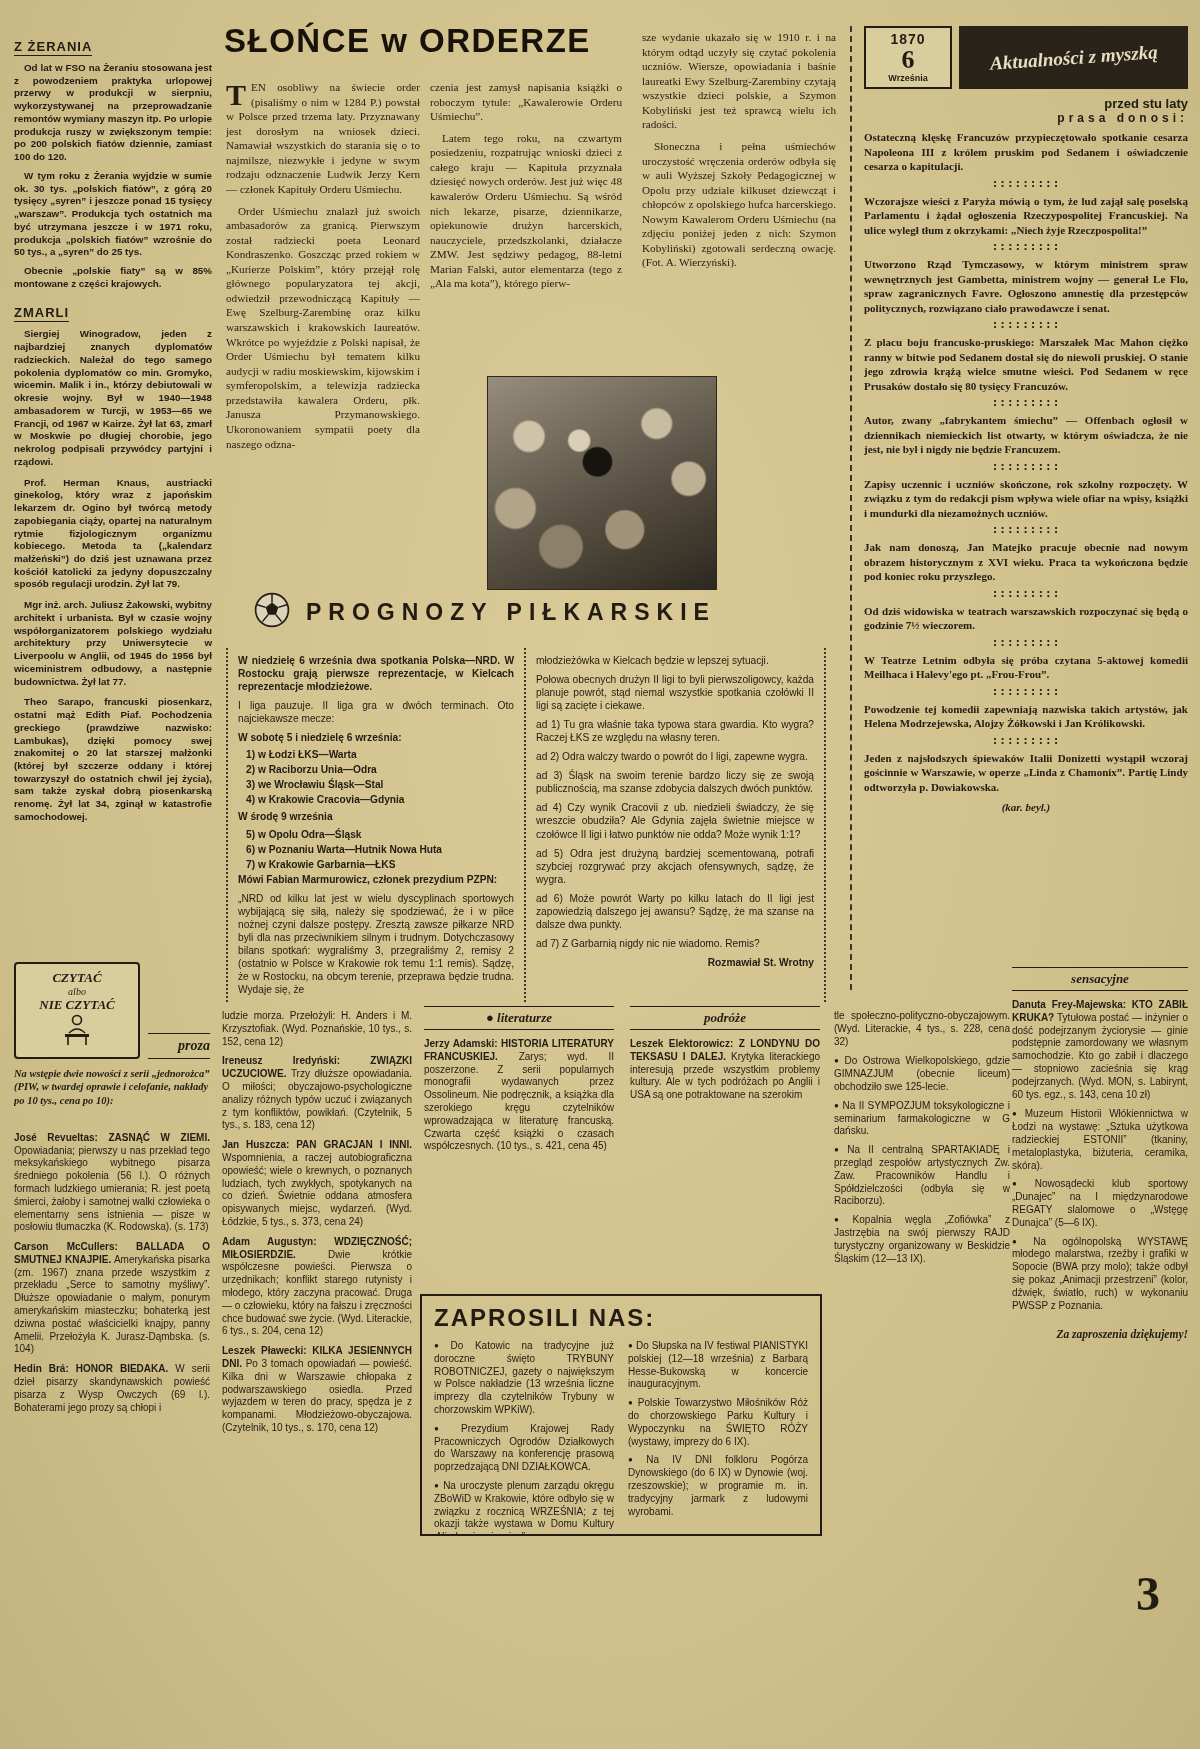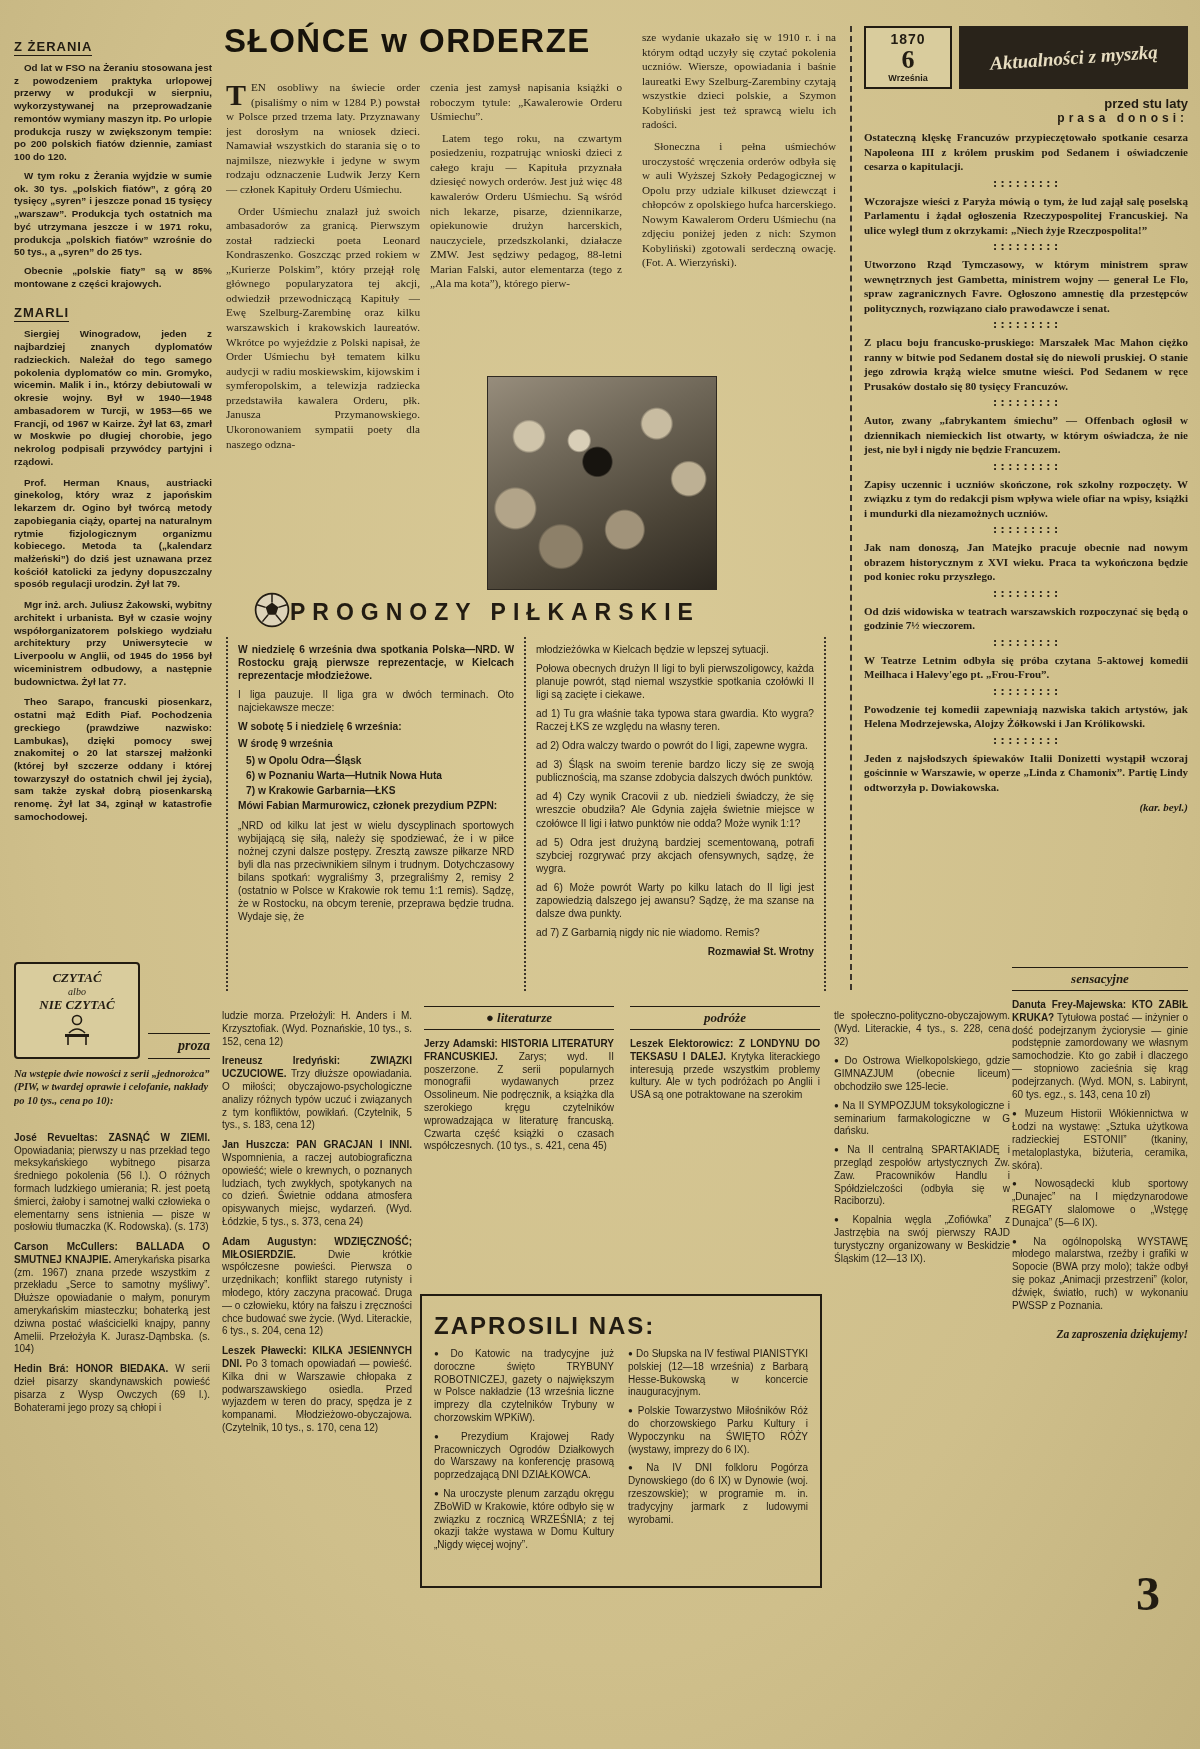--- a/index.html
+++ b/index.html
@@ -43,24 +43,24 @@
   .d-year{font:bold 14px "Liberation Sans",sans-serif;letter-spacing:1px;}
   .d-day{font:bold 26px/26px "Liberation Serif",serif;}
   .d-month{font:bold 9px "Liberation Sans",sans-serif;}
   .logo-box{flex:1;background:#29231a;color:#e7ddc0;display:flex;align-items:center;justify-content:center;}
   .logo-box span{font:bold italic 19px "Liberation Serif",serif;transform:rotate(-4deg);display:inline-block;}
   .hist-sub1{text-align:right;font:bold 13px "Liberation Sans",sans-serif;margin-top:7px;}
   .hist-sub2{text-align:right;font:bold 12px "Liberation Sans",sans-serif;letter-spacing:4px;margin-bottom:5px;}
   .hist-sep{text-align:center;font:bold 11px/10px "DejaVu Sans Mono",monospace;letter-spacing:1px;margin:5px 0;color:#2c2519;}
   .hist-item:first-child .hist-sep{display:none;}
   .hist-text{font:bold 11px/1.32 "Liberation Serif",serif;text-align:justify;}
-  .hist-sig{text-align:right;font:bold italic 11px "Liberation Serif",serif;margin-top:6px;}
+  .hist-sig{text-align:center;font:bold italic 11px "Liberation Serif",serif;margin-top:6px;}
   
   #football{position:absolute;left:226px;top:592px;width:600px;}
-  .fb-title-row{display:flex;align-items:center;padding-left:28px;margin-bottom:5px;}
+  .fb-title-row{display:flex;align-items:center;gap:16px;padding-left:28px;margin-bottom:16px;}
   .fb-title{font:800 23px "Liberation Sans",sans-serif;letter-spacing:7px;}
   .fb-cols{display:flex;}
   .fb-col{width:50%;padding:6px 10px;height:354px;overflow:hidden;
     font:10.2px/1.28 "Liberation Sans",sans-serif;text-align:justify;}
   .fb-col1{border-left:2px dotted #3c352a;border-right:2px dotted #3c352a;}
   .fb-col2{border-right:2px dotted #3c352a;}
   .fb-p{margin-bottom:6px;}
   .fb-bold{font-weight:bold;}
   .fb-sub{font-weight:bold;margin:4px 0;}
   .fb-match{font-weight:bold;margin:2px 0 2px 8px;}
@@ -79,22 +79,22 @@
     font:bold italic 13px/1.7 "Liberation Serif",serif;margin-bottom:8px;}
   .czytac-row{display:flex;align-items:flex-end;gap:8px;margin-bottom:4px;}
   .czytac-box{width:126px;border:2px solid #221c12;border-radius:4px;padding:6px 4px;text-align:center;background:#d9cc9d;}
   .cz1,.cz3{font:bold italic 13px "Liberation Serif",serif;}
   .cz2{font:italic 10px "Liberation Serif",serif;}
   .col-tag{flex:1;text-align:right;font:bold italic 14px/1.7 "Liberation Serif",serif;
     border-top:1.6px solid #221c12;border-bottom:1.6px solid #221c12;}
   .blt-item{margin-bottom:6px;}
   .blt{font-size:8px;vertical-align:1px;margin-right:3px;}
   
-  #zap-box{position:absolute;left:420px;top:1294px;width:402px;height:294px;border:2.5px solid #221c12;
-    padding:16px 12px;overflow:hidden;}
+  #zap-box{position:absolute;left:420px;top:1294px;width:402px;height:242px;border:2.5px solid #221c12;
+    padding:8px 12px;overflow:hidden;}
   .zap-title{font:800 24px "Liberation Sans",sans-serif;letter-spacing:2px;margin-bottom:8px;}
   .zap-cols{display:flex;gap:14px;}
   .zap-col{width:50%;font:10px/1.28 "Liberation Sans",sans-serif;text-align:justify;}
   .thanks{font:bold italic 11.5px "Liberation Serif",serif;text-align:right;margin-top:16px;}
   #pagenum{position:absolute;left:1136px;top:1566px;font:bold 48px "Liberation Serif",serif;}
 </style>
 </head>
 <body>
 
 <div id="paper">
@@ -201,20 +201,26 @@
             <path d="M17 10 L17 2 M23 14.5 L31 12 M20.7 21.5 L26 28 M13.3 21.5 L8 28 M11 14.5 L3 12" stroke="#221c12" stroke-width="1.4" fill="none"></path>
           </svg>
       </span>
       <h2 class="fb-title">PROGNOZY PIŁKARSKIE</h2>
     </div>
     <div class="fb-cols">
       <div class="fb-col fb-col1">
         <p class="fb-p fb-bold">W niedzielę 6 września dwa spotkania Polska—NRD. W Rostocku grają pierwsze reprezentacje, w Kielcach reprezentacje młodzieżowe.</p>
         <p class="fb-p">I liga pauzuje. II liga gra w dwóch terminach. Oto najciekawsze mecze:</p>
         <p class="fb-sub">W sobotę 5 i niedzielę 6 września:</p>
+        <div>
+            <p class="fb-match">1) w Łodzi ŁKS—Warta</p>
+            <p class="fb-match">2) w Raciborzu Unia—Odra</p>
+            <p class="fb-match">3) we Wrocławiu Śląsk—Stal</p>
+            <p class="fb-match">4) w Krakowie Cracovia—Gdynia</p>
+          </div>
         <p class="fb-sub">W środę 9 września</p>
         <div>
             <p class="fb-match">5) w Opolu Odra—Śląsk</p>
             <p class="fb-match">6) w Poznaniu Warta—Hutnik Nowa Huta</p>
             <p class="fb-match">7) w Krakowie Garbarnia—ŁKS</p>
           </div>
         <p class="fb-p fb-bold">Mówi Fabian Marmurowicz, członek prezydium PZPN:</p>
         <p class="fb-p">„NRD od kilku lat jest w wielu dyscyplinach sportowych wybijającą się siłą, należy się spodziewać, że i w piłce nożnej czyni dalsze postępy. Zresztą zawsze piłkarze NRD byli dla nas przeciwnikiem silnym i trudnym. Dotychczasowy bilans spotkań: wygraliśmy 3, przegraliśmy 2, remisy 2 (ostatnio w Polsce w Krakowie rok temu 1:1 remis). Sądzę, że w Rostocku, na obcym terenie, przeprawa będzie trudna. Wydaje się, że</p>
       </div>
       <div class="fb-col fb-col2">

